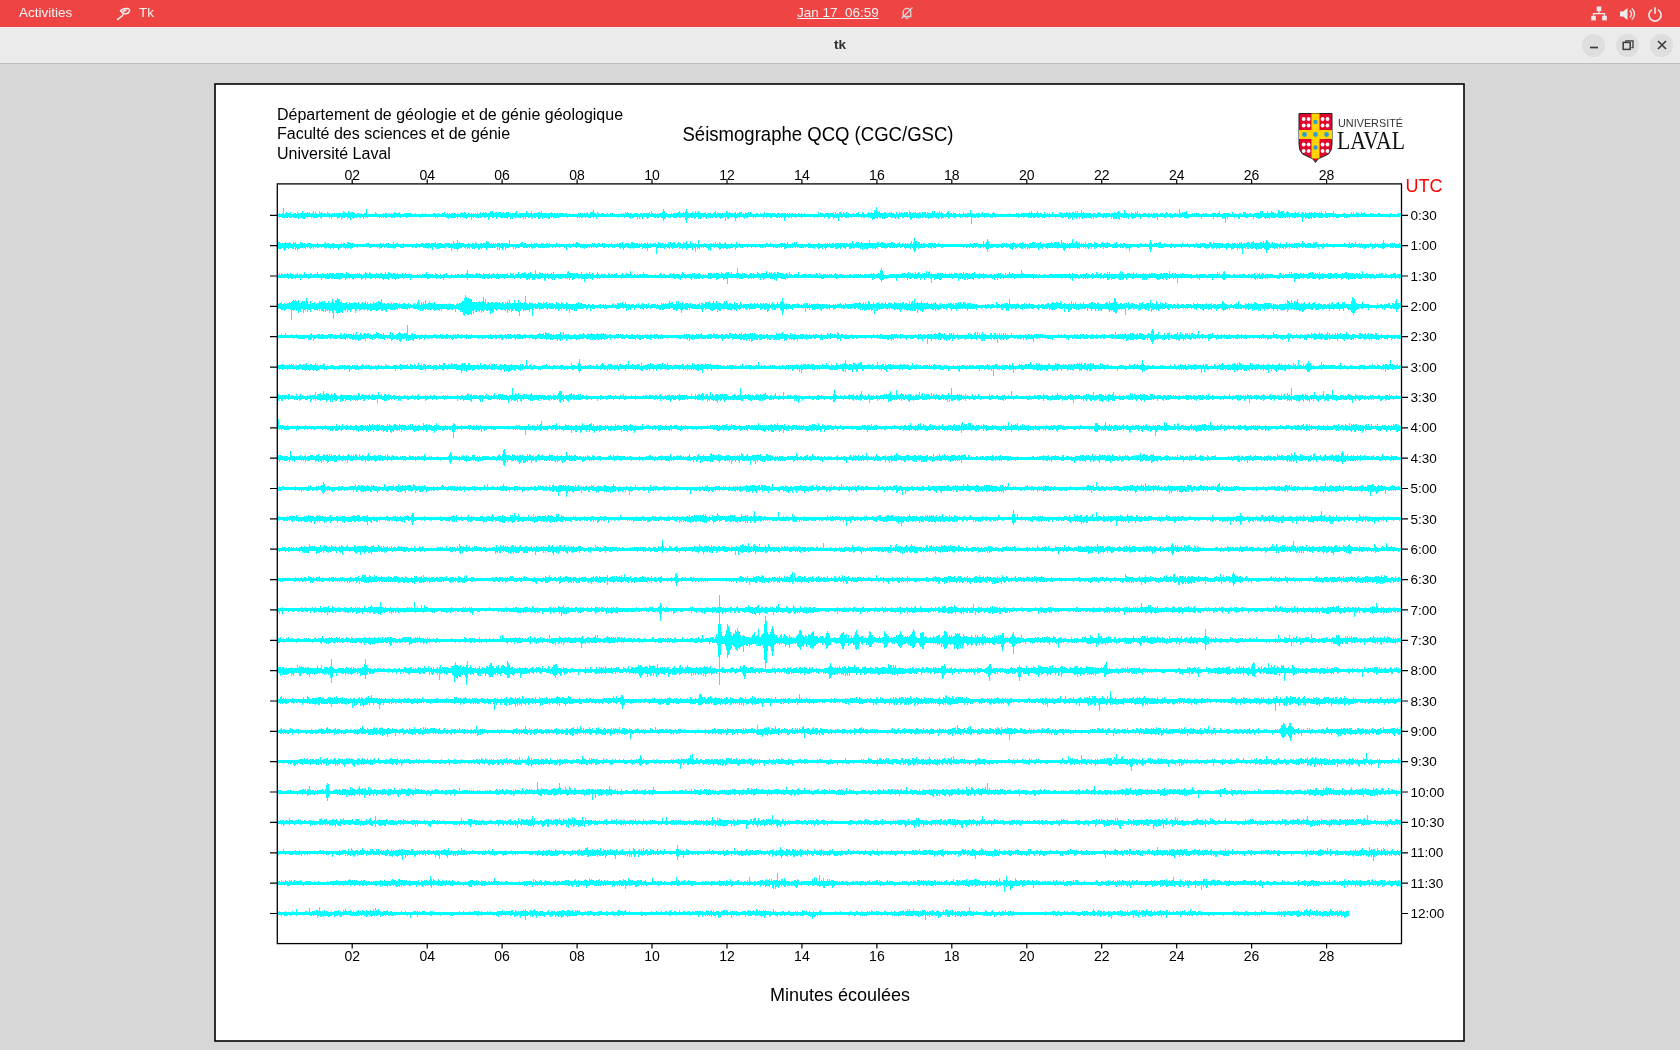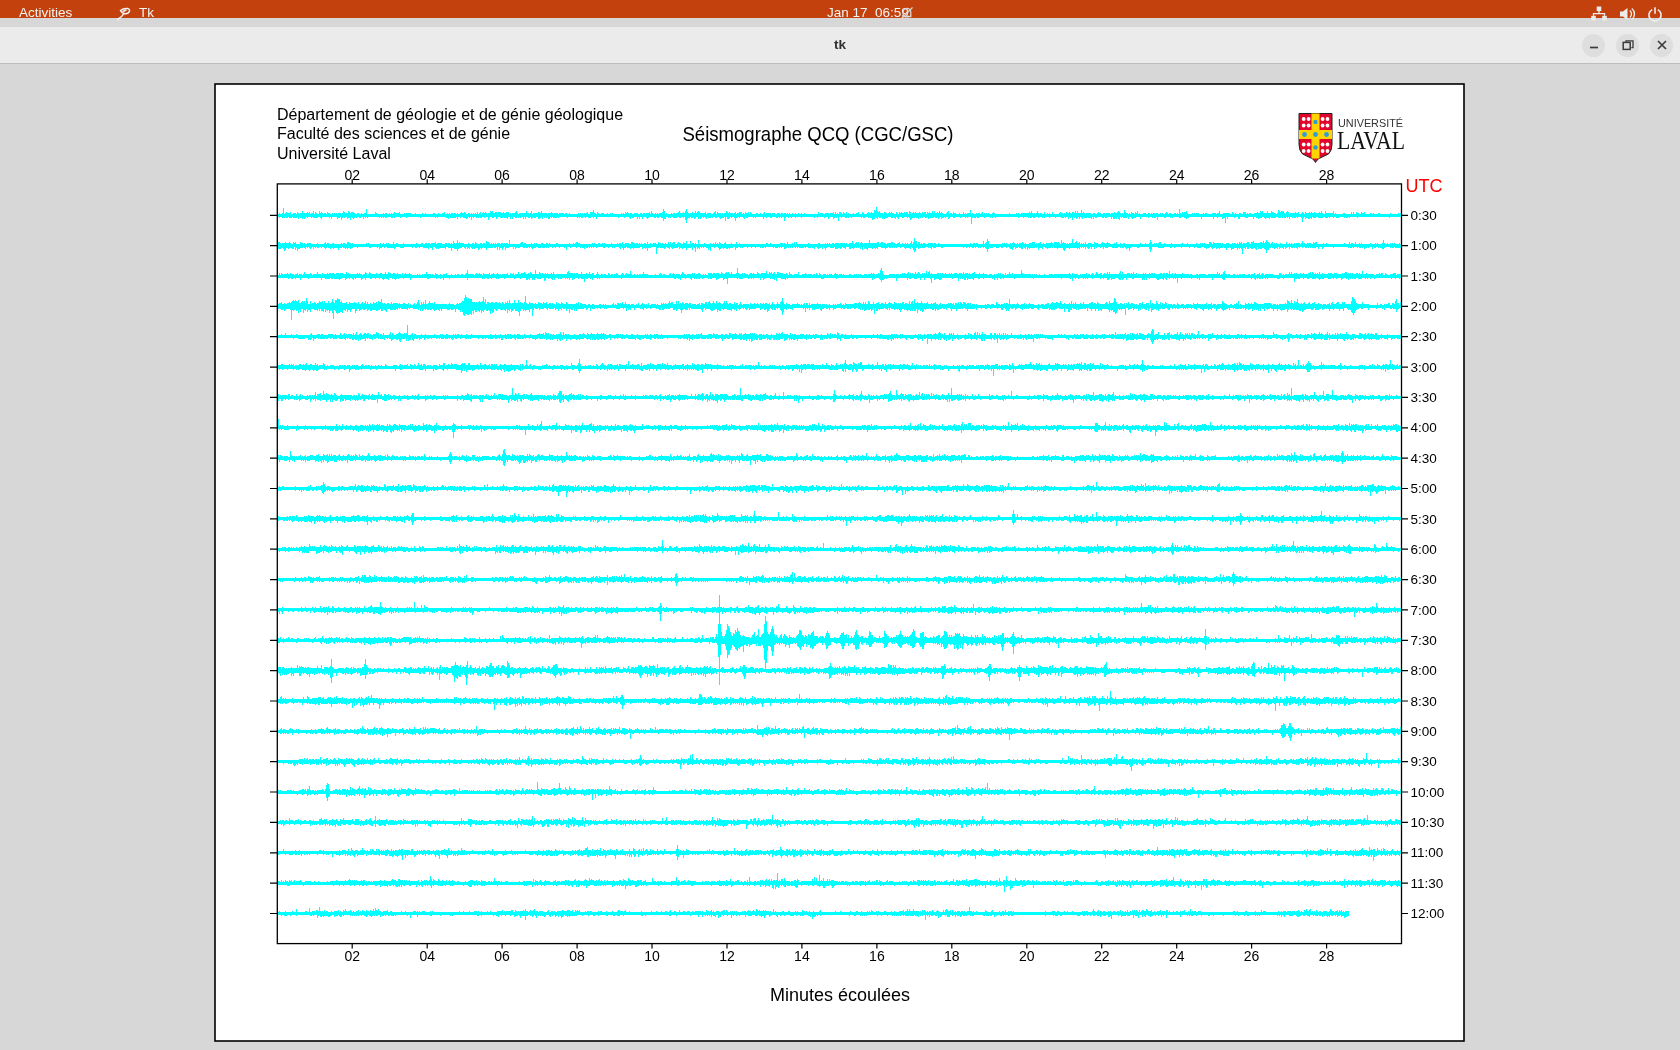--- a/index.html
+++ b/index.html
@@ -1,17 +1,17 @@
 <!DOCTYPE html>
 <html><head><meta charset="utf-8"><style>
 html,body{margin:0;padding:0;width:1680px;height:1050px;overflow:hidden;background:#d7d7d7;font-family:"Liberation Sans",sans-serif;}
-#topbar{position:absolute;left:0;top:0;width:1680px;height:18px;background:#c2410c;color:#f3f3f3;font-size:13.5px;}
+#topbar{position:absolute;left:0;top:0;width:1680px;height:27px;background:#ef4444;color:#f3f3f3;font-size:13.5px;}
 #topbar .act{position:absolute;left:19px;top:0;line-height:26px;}
 #topbar .tk{position:absolute;left:139px;top:0;line-height:26px;}
-#topbar .clock{position:absolute;left:827px;top:0;line-height:26px;}
+#topbar .clock{position:absolute;left:797px;top:0;line-height:26px;text-decoration:underline;}
 #titlebar{position:absolute;left:0;top:27px;width:1680px;height:36px;background:#ebebeb;border-bottom:1px solid #bdbdbd;}
 #titlebar .ttl{position:absolute;left:0;top:0;width:100%;text-align:center;line-height:36px;font-weight:bold;font-size:13.5px;color:#2f2f2f;}
 .wbtn{position:absolute;top:7px;width:23px;height:23px;border-radius:50%;background:#dedede;}
 svg{position:absolute;left:0;top:0;}
 </style></head>
 <body>
 <div id="topbar">
   <span class="act">Activities</span>
   <svg width="18" height="18" style="left:115px;top:4px" viewBox="0 0 18 18">
     <g stroke="#f2f2f2" stroke-width="1.5" fill="none" stroke-linecap="round">

